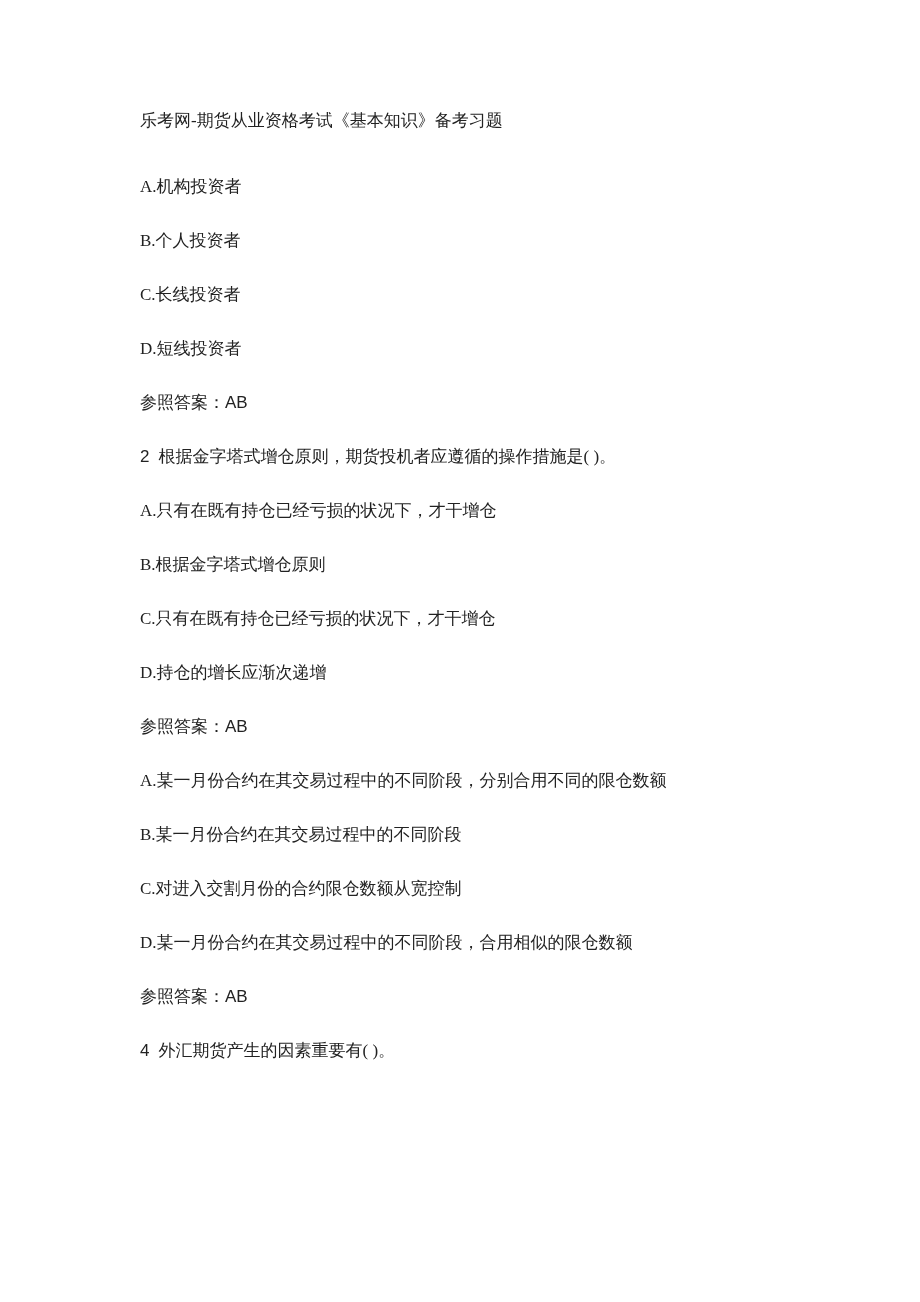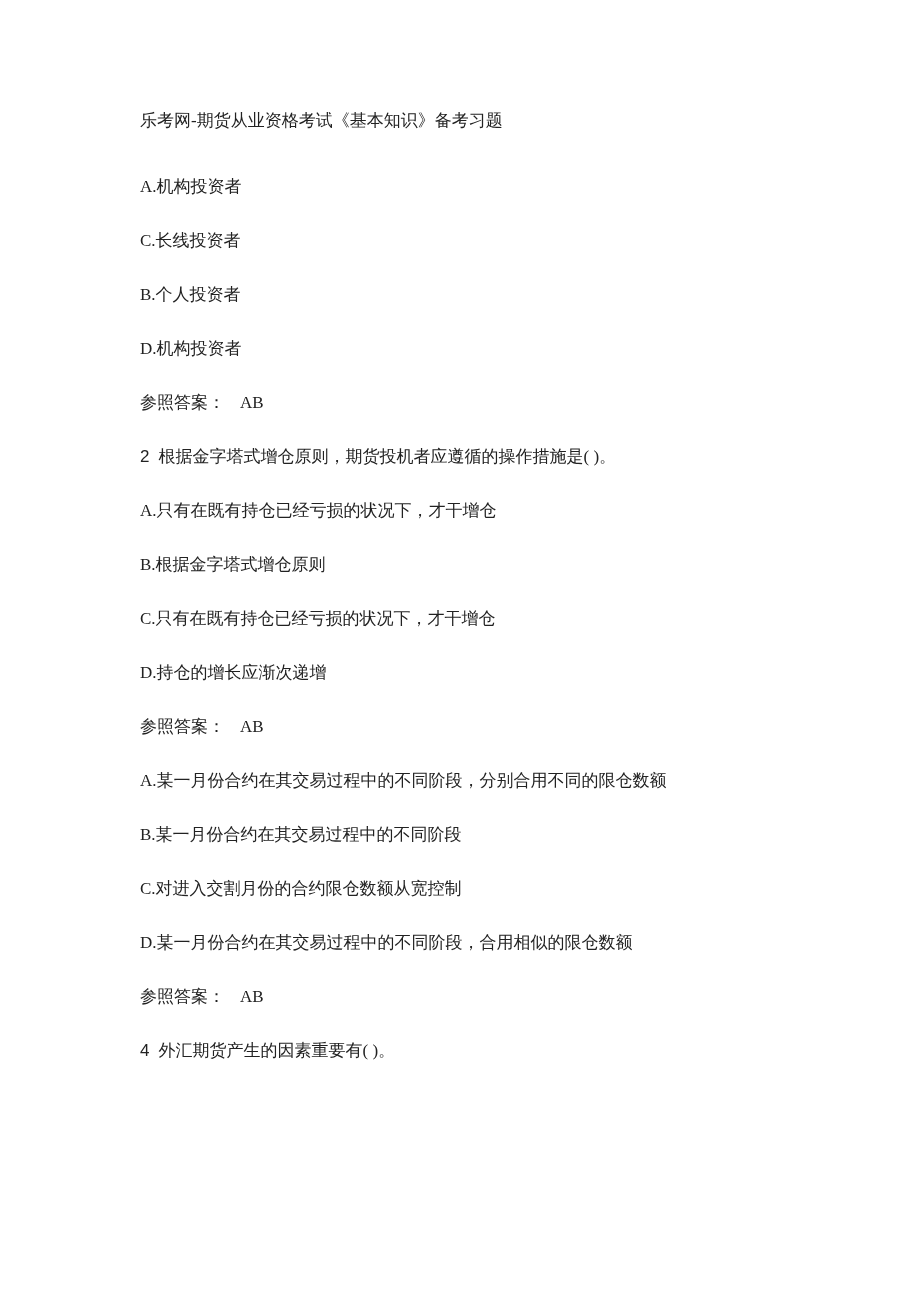--- a/index.html
+++ b/index.html
@@ -25,37 +25,37 @@
     white-space: nowrap;
   }
   .doc-title {
     margin-bottom: 48px !important;
   }
   .q-num {
     font-family: "Liberation Sans", sans-serif;
     margin-right: 9px;
   }
   .latin {
-    font-family: Liberation Serif, serif;
+    font-family: Liberation Sans, sans-serif;
   }
   .ans-label {
-    margin-right: 15px;
+    margin-right: 0;
   }
 </style>
 </head>
 <body>
 
 <div class="page">
 
   <p class="doc-title">乐考网-期货从业资格考试《基本知识》备考习题</p>
 
   <p>A.机构投资者</p>
+  <p>B.个人投资者</p>
   <p>C.长线投资者</p>
-  <p>B.个人投资者</p>
-  <p>D.机构投资者</p>
+  <p>D.短线投资者</p>
   <p><span class="ans-label">参照答案：</span><span class="latin">AB</span></p>
 
   <p><span class="q-num">2</span><span>根据金字塔式增仓原则，期货投机者应遵循的操作措施是( )。</span></p>
   <p>A.只有在既有持仓已经亏损的状况下，才干增仓</p>
   <p>B.根据金字塔式增仓原则</p>
   <p>C.只有在既有持仓已经亏损的状况下，才干增仓</p>
   <p>D.持仓的增长应渐次递增</p>
   <p><span class="ans-label">参照答案：</span><span class="latin">AB</span></p>
 
   <p>A.某一月份合约在其交易过程中的不同阶段，分别合用不同的限仓数额</p>

